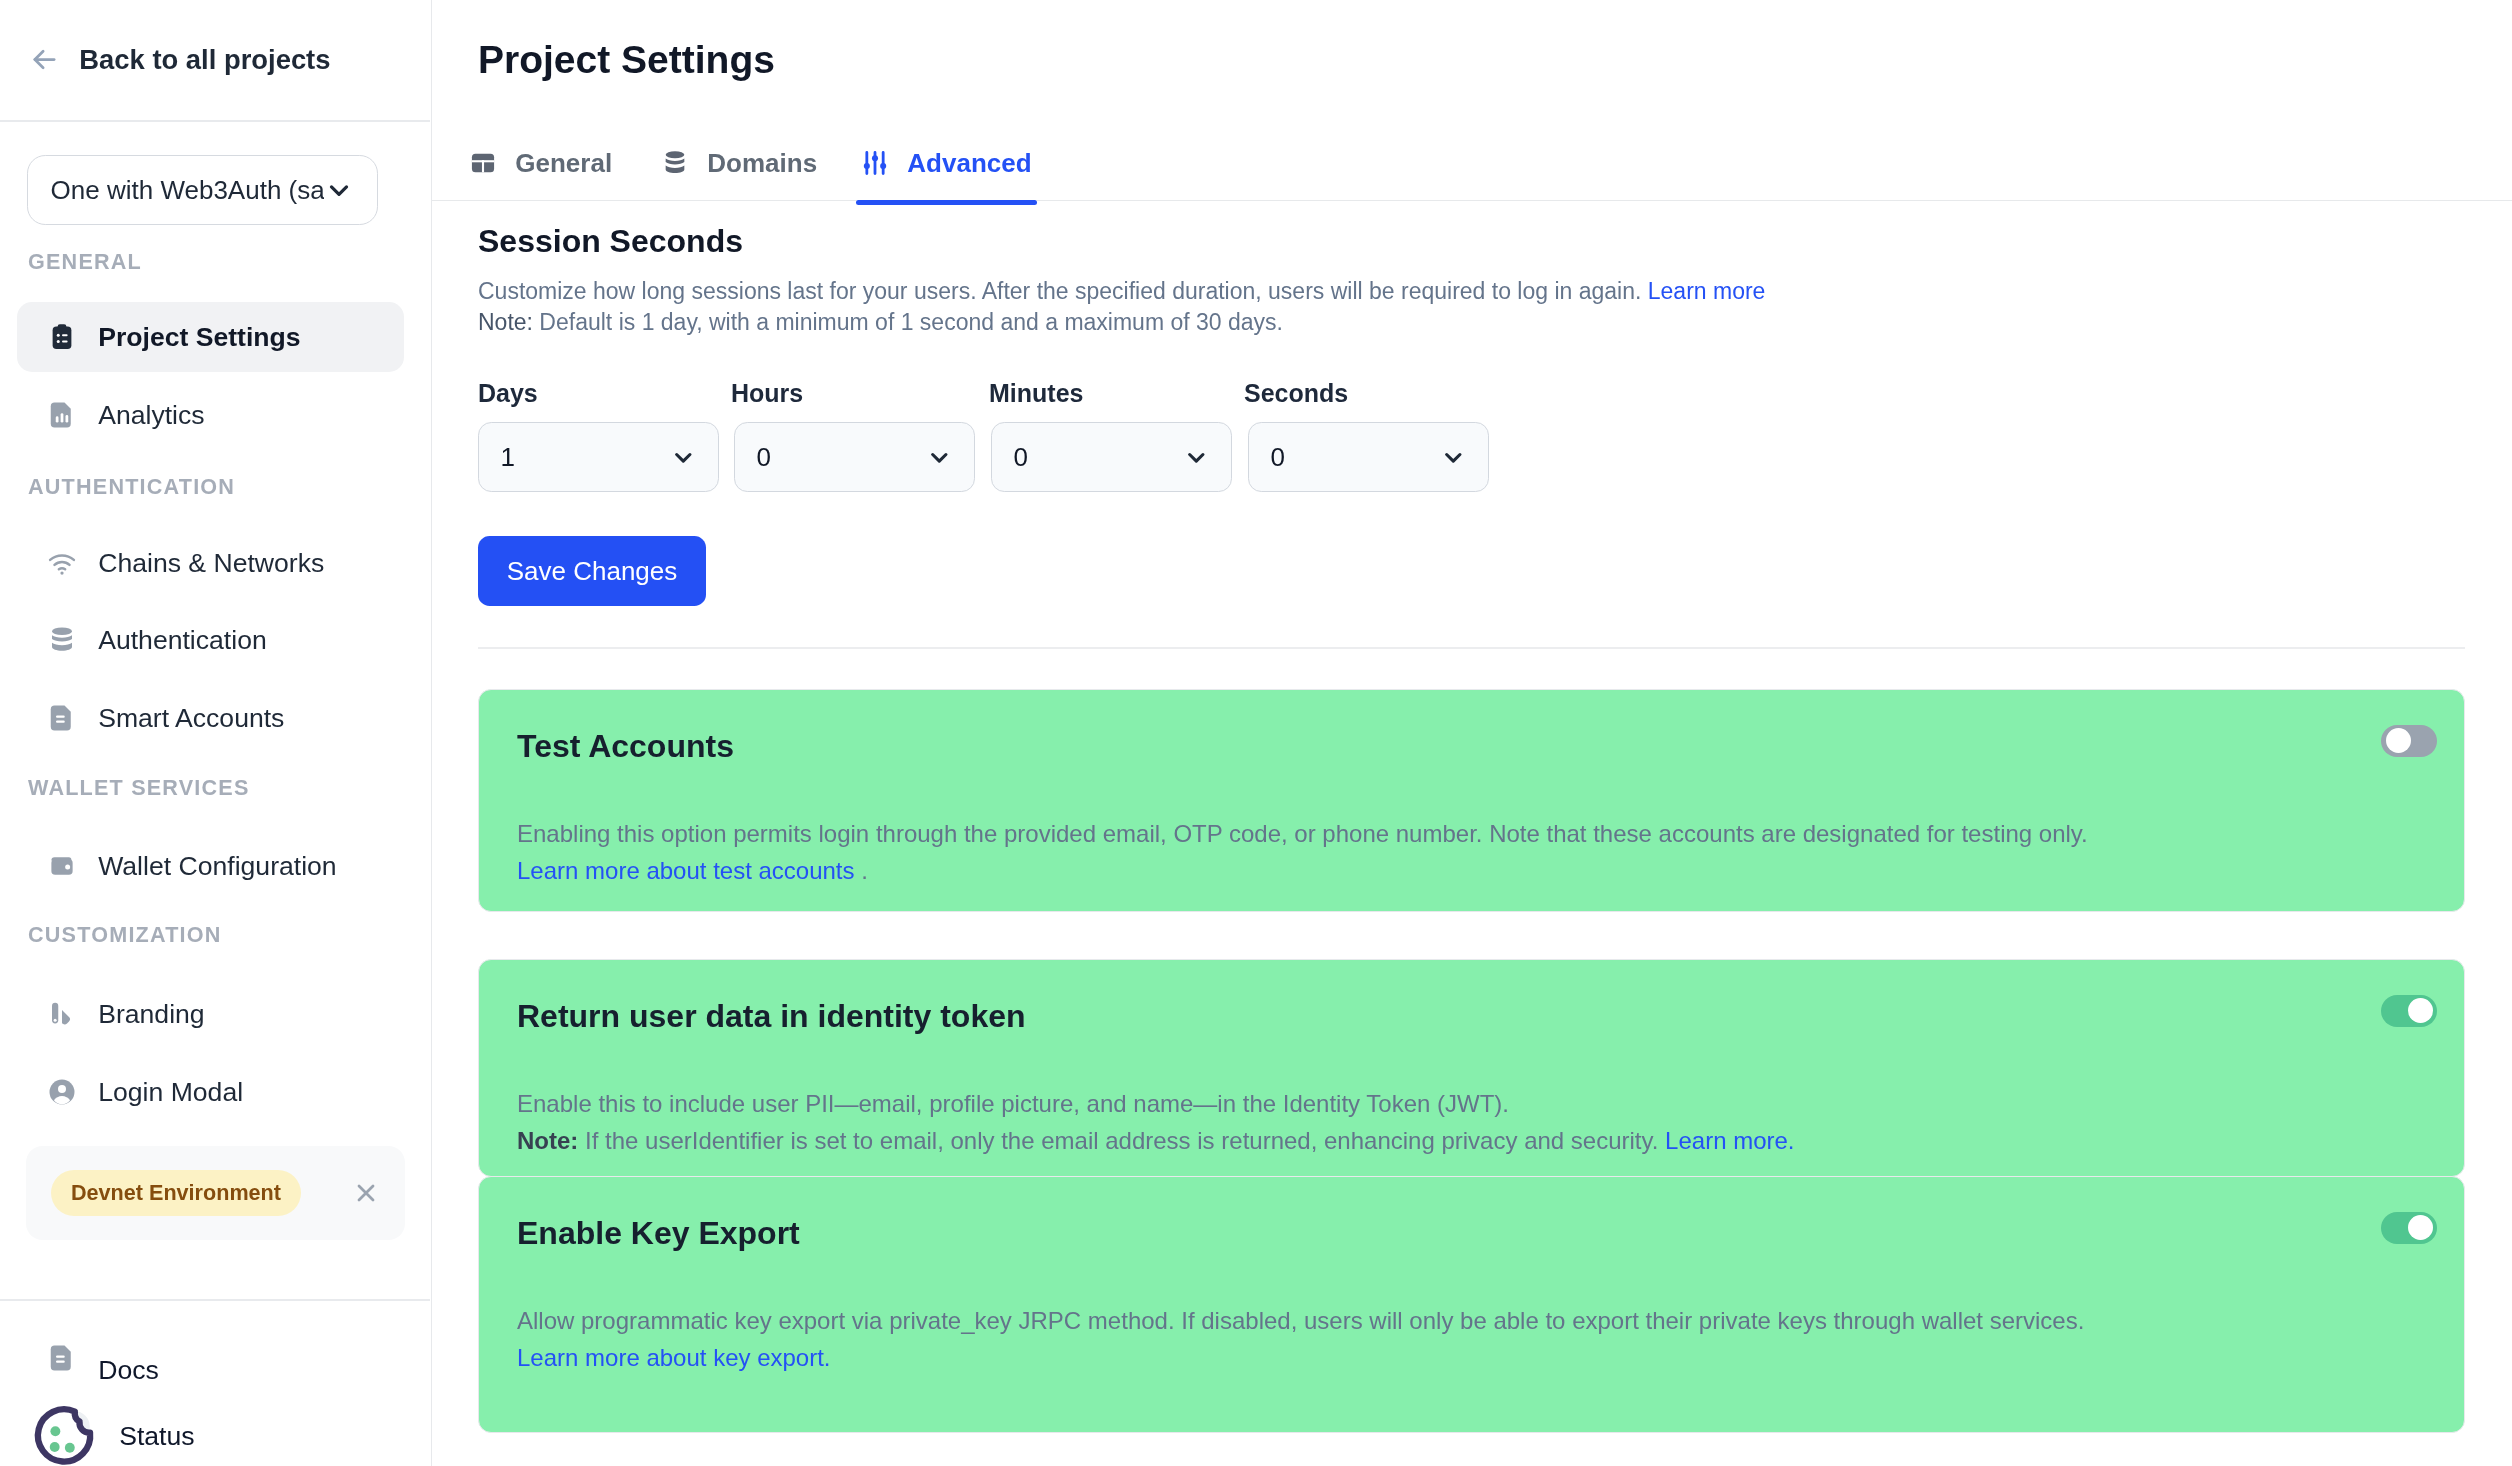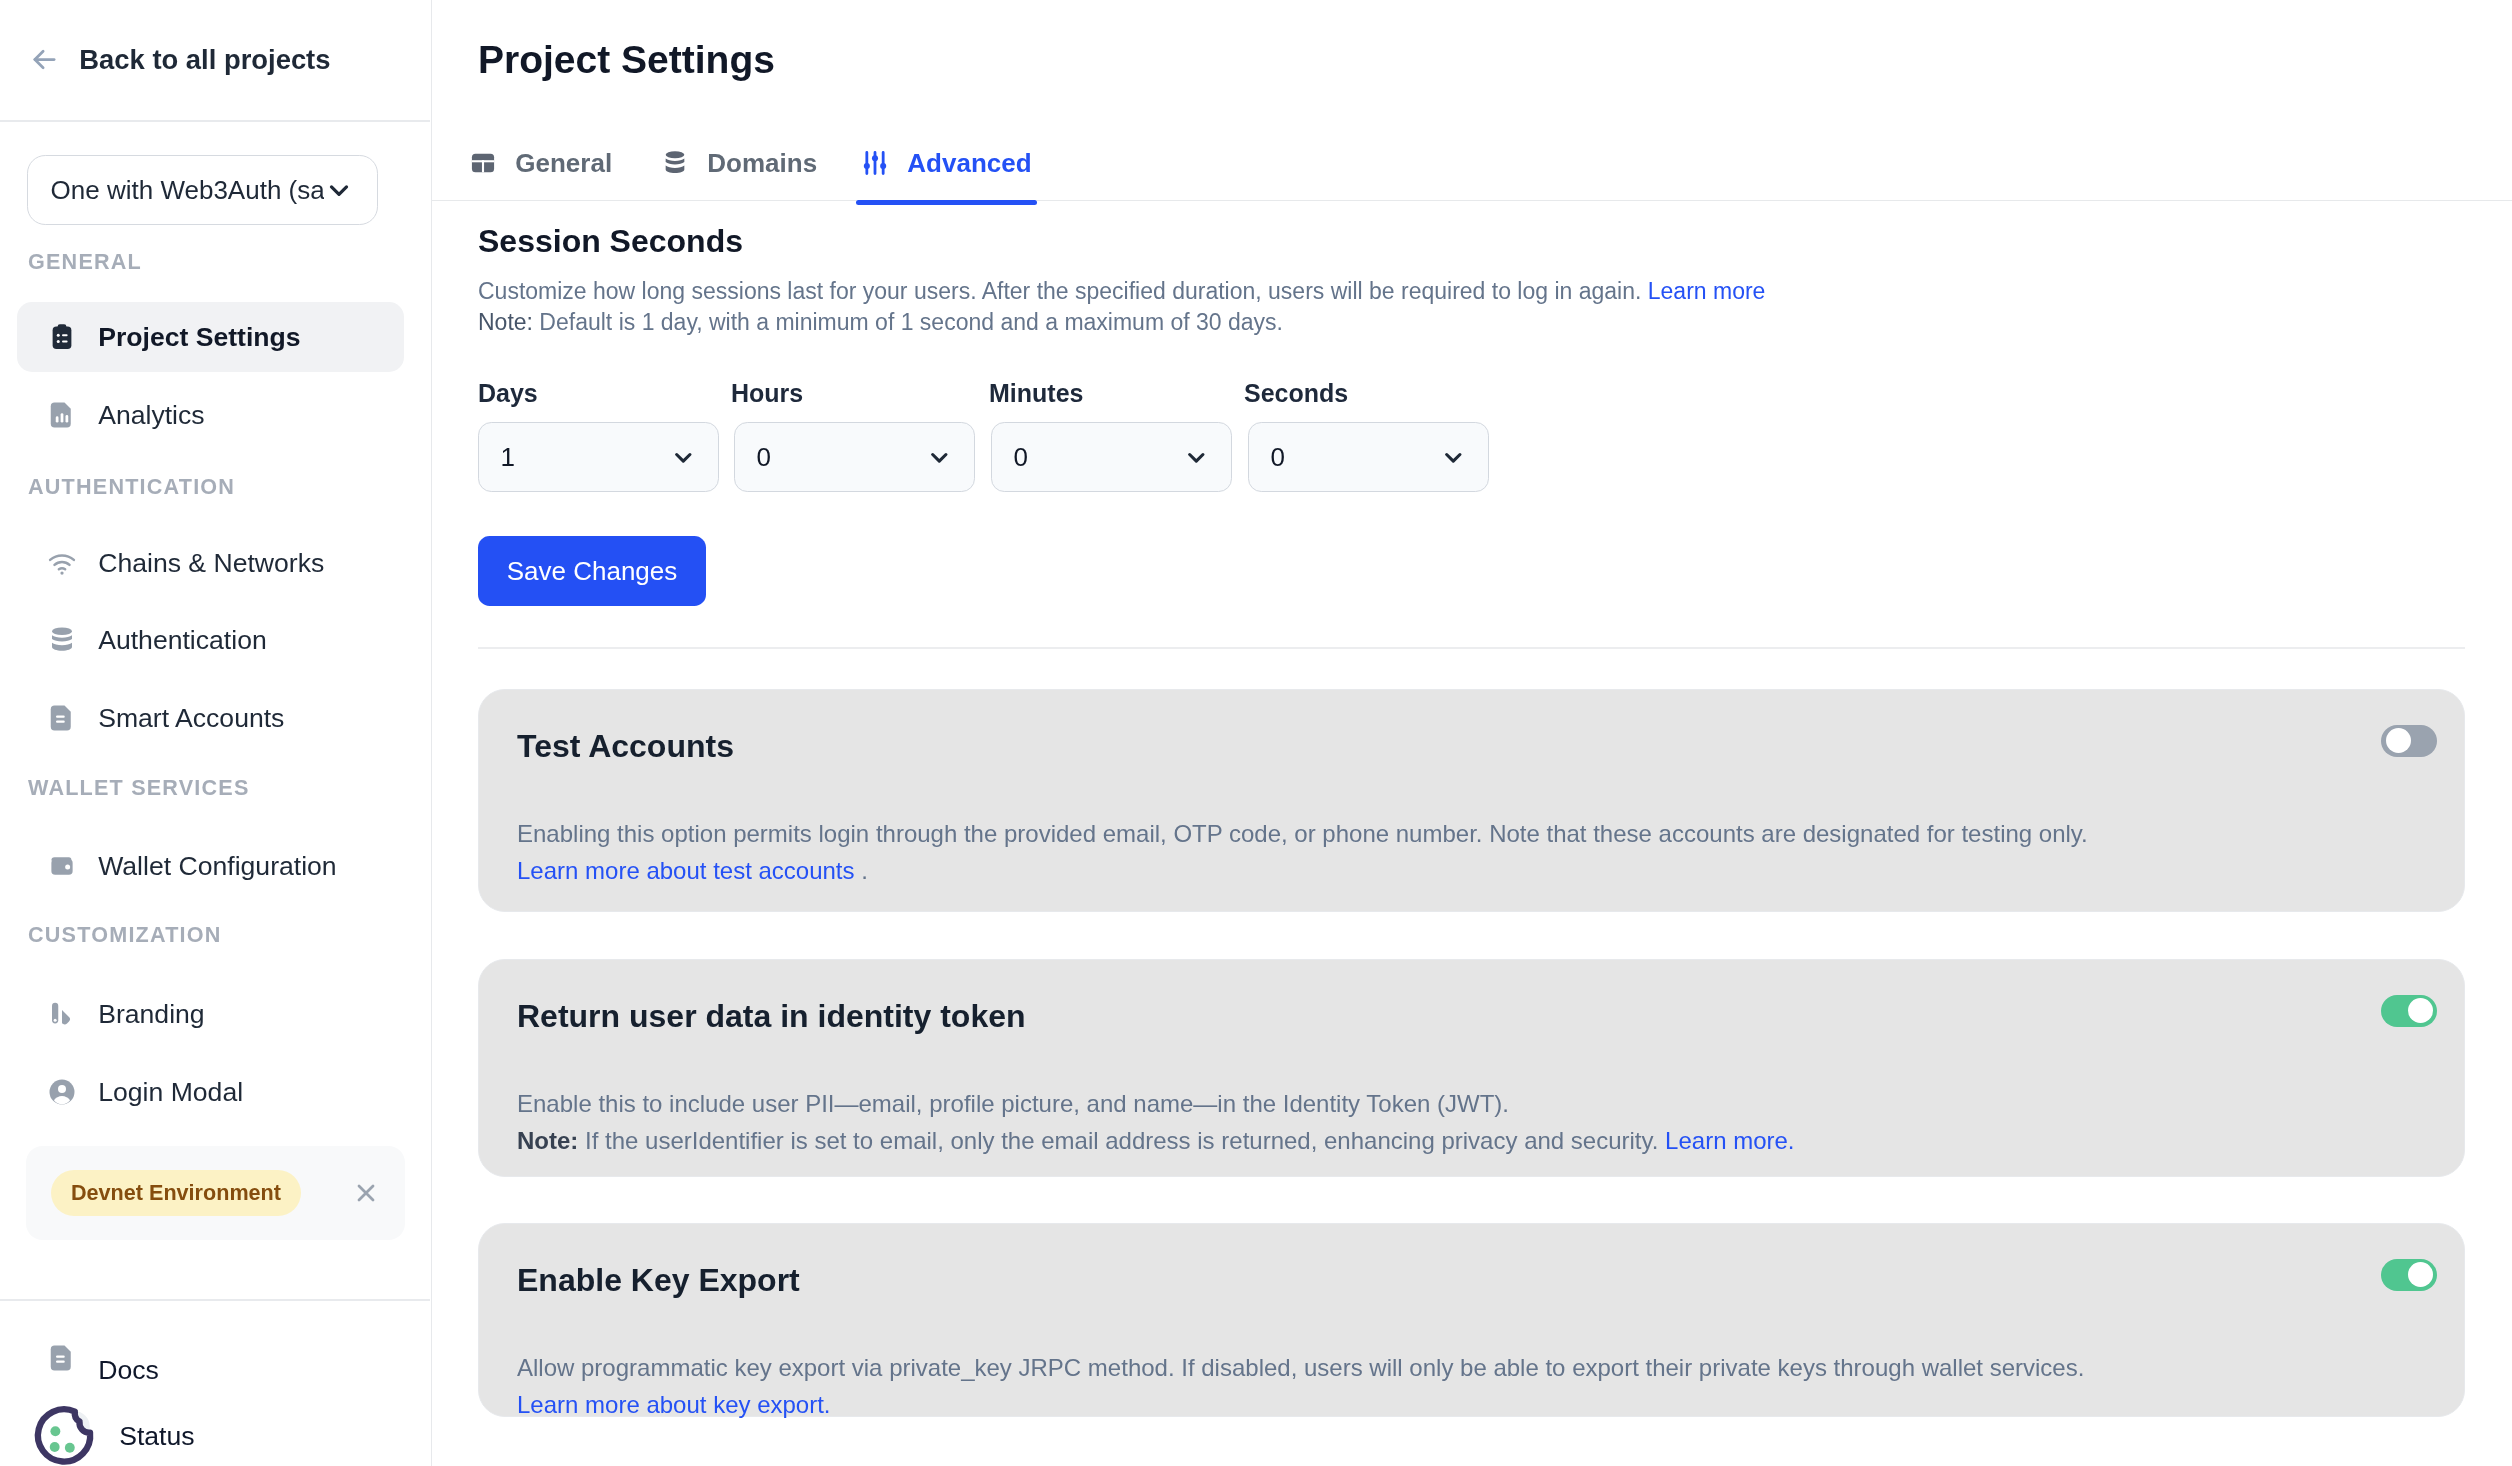--- a/index.html
+++ b/index.html
@@ -49,22 +49,22 @@
   .field-label { position:absolute; top:379px; font-size:25px; font-weight:600; color:#1E293B; }
   .sel { position:absolute; top:422px; width:241px; height:70px; background:#F8FAFC;
     border:1.7px solid #D3D8DF; border-radius:13.3px; display:flex; align-items:center;
     padding:0 21.6px; cursor:pointer; }
   .sel .sval { font-size:26px; color:#111827; flex:1; }
   .save-btn { position:absolute; left:46px; top:536px; width:228px; height:70px;
     background:#2450F4; border:none; border-radius:11.6px; color:#fff; font-size:26px;
     font-weight:500; cursor:pointer; font-family:inherit; }
   .hr { position:absolute; left:46px; top:647px; width:1987px; height:1.7px; background:#ECEDEF; }
 
-  .card { position:absolute; left:46px; width:1987px; background:#e5e5e5;
-    border:1.7px solid #E7E9EC; border-radius:27px; }
+  .card { position:absolute; left:46px; width:1987px; background:#86efac;
+    border:1.7px solid #E7E9EC; border-radius:13px; }
   .card .ctitle { position:absolute; left:38px; top:38px; font-size:32px; font-weight:600; color:#16202E; }
   .card .cdesc { position:absolute; left:38px; top:125px; font-size:24px; line-height:37px;
     color:#64748B; max-width:1603px; }
   .card .note-b { font-weight:700; color:#374151; }
   .toggle { position:absolute; right:26.6px; top:35px; width:56px; height:32px; border-radius:830px;
     cursor:pointer; }
   .toggle .knob { position:absolute; top:3.3px; width:25px; height:25px; border-radius:50%; background:#fff; }
   .toggle.off { background:#9AA3AF; } .toggle.off .knob { left:4.2px; }
   .toggle.on  { background:#50C690; } .toggle.on  .knob { right:4.2px; }
 </style>
@@ -301,21 +301,21 @@
         <span class="knob"></span>
       </div>
     <div class="cdesc">
       <div>Enable this to include user PII—email, profile picture, and name—in the Identity Token (JWT).</div>
       <div>
         <span class="note-b">Note:</span><span> If the userIdentifier is set to email, only the email address is returned, enhancing privacy and security. </span><a class="lnk">Learn more.</a>
       </div>
     </div>
   </div>
 
-  <div class="card" style="top:1223px; height:194px">
+  <div class="card" style="top:1176px; height:257px">
     <div class="ctitle">Enable Key Export</div>
     <div class="toggle on">
         <span class="knob"></span>
       </div>
     <div class="cdesc">
       <div>Allow programmatic key export via private_key JRPC method. If disabled, users will only be able to export their private keys through wallet services.</div>
       <div><a class="lnk">Learn more about key export.</a></div>
     </div>
   </div>
 

